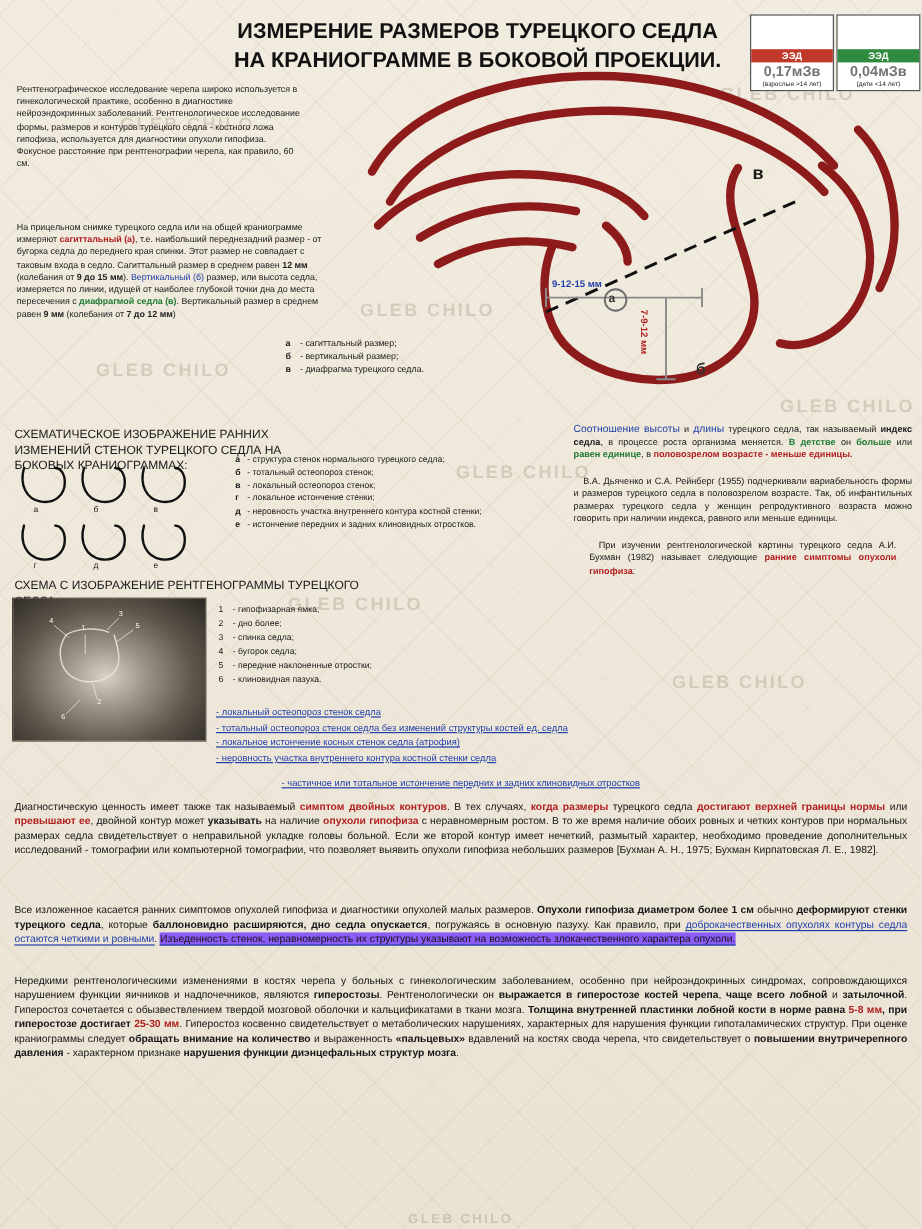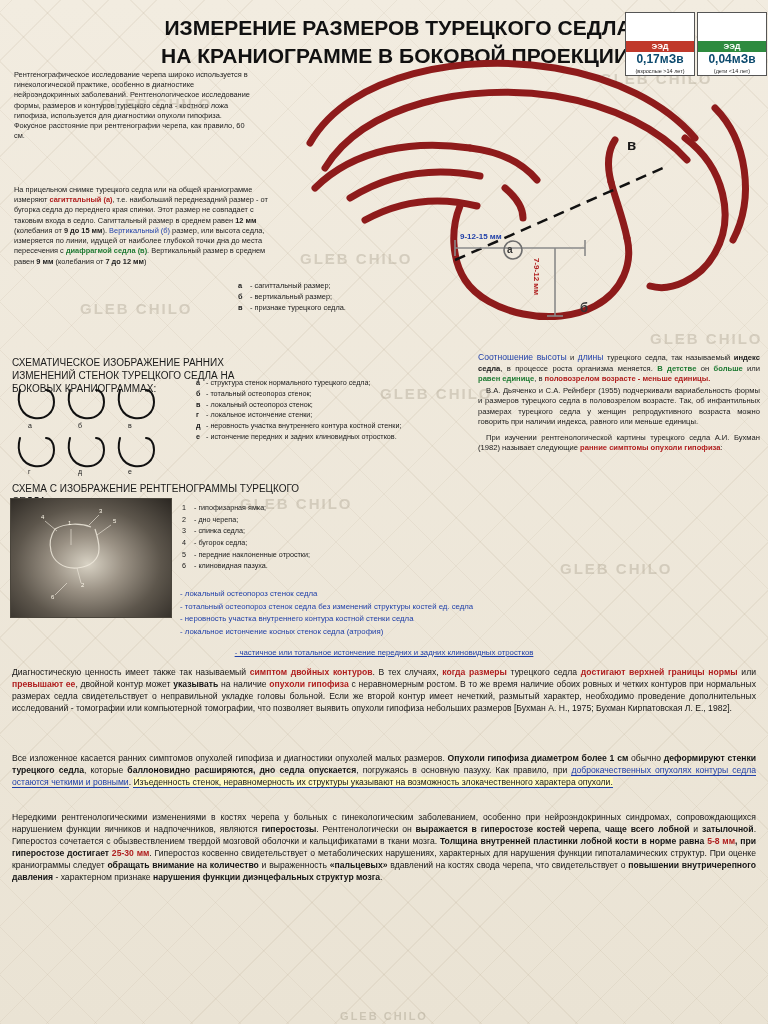--- a/index.html
+++ b/index.html
@@ -27,31 +27,31 @@
     font-family:"Liberation Sans", sans-serif;
     font-size:15px;font-weight:bold;letter-spacing:2px;
     color:rgba(150,140,120,0.30);
     white-space:nowrap;pointer-events:none;
   }
 
   
   .title{
     position:absolute;left:0;right:0;top:14px;
     text-align:center;
-    font-size:21px;font-weight:bold;line-height:1.35;
+    font-size:18px;font-weight:bold;line-height:1.35;
     color:#111;
     margin-left:28px;
   }
   .badge{
     position:absolute;top:12px;
     width:68px;border:1px solid #555;background:#fff;
     text-align:center;font-size:7px;line-height:1.15;
   }
   .badge .bhead{color:#fff;font-weight:bold;font-size:8px;padding:1px 0;margin-top:28px;}
-  .badge .bval{font-weight:bold;font-size:12px;padding:1px 0;color:#0c4a6e;}
+  .badge .bval{font-weight:bold;font-size:12px;padding:1px 0;color:#737373;}
   .badge .bsub{font-size:5.5px;padding:0 0 1px;color:#222;}
   #badge-adult{left:625px;}
   #badge-adult .bhead{background:#c0392b;}
   #badge-child{left:697px;}
   #badge-child .bhead{background:#2e8b3f;}
 
   
   .para{position:absolute;font-size:7.4px;line-height:1.38;color:#222;}
   #intro-1{left:14px;top:70px;width:240px;}
   #intro-2{left:14px;top:185px;width:262px;}
@@ -82,30 +82,30 @@
     border:1px solid #4a453c;}
   .xray-legend{position:absolute;left:182px;top:502px;font-size:7.2px;line-height:1.62;width:180px;}
   .xray-legend .k{display:inline-block;width:12px;}
 
   
   #right-col{position:absolute;left:478px;top:352px;width:282px;font-size:7.6px;line-height:1.35;text-align:justify;}
   #right-col .big{font-size:8.6px;}
 
   
   .symptoms{position:absolute;left:180px;top:588px;width:580px;font-size:7.8px;line-height:1.62;color:#1f3fa8;}
-  .symptoms div{}
+  .symptoms div{text-decoration:underline;}
   #symptom-last{position:absolute;left:14px;top:648px;width:740px;font-size:7.8px;color:#1f3fa8;text-decoration:underline;text-align:center;}
 
   
   .body-text{position:absolute;left:12px;width:744px;font-size:8.6px;line-height:1.40;text-align:justify;color:#151515;}
   #body-1{top:666px;}
   #body-2{top:752px;}
   #body-3{top:793px;margin-top:18px;}
 
-  .hl-yellow{background:#fef9c3;}
+  .hl-yellow{background:#8b5cf6;}
   .box-underline{border-bottom:1px solid #1f3fa8;}
 
   .footer-wm{position:absolute;left:0;right:0;bottom:2px;text-align:center;
     font-size:11px;font-weight:bold;letter-spacing:2px;color:rgba(150,140,120,0.35);}
 </style>
 </head>
 <body>
 
 <div class="bg-texture"></div>
 
@@ -138,21 +138,21 @@
 
   <div class="para" id="intro-1">Рентгенографическое исследование черепа широко используется в гинекологической практике, особенно в диагностике нейроэндокринных заболеваний. Рентгенологическое исследование формы, размеров и контуров турецкого седла - костного ложа гипофиза, используется для диагностики опухоли гипофиза. Фокусное расстояние при рентгенографии черепа, как правило, 60 см.</div>
 
   <div class="para" id="intro-2">
     <span>На прицельном снимке турецкого седла или на общей краниограмме измеряют </span><span class="red">сагиттальный (а)</span><span>, т.е. наибольший переднезадний размер - от бугорка седла до переднего края спинки. Этот размер не совпадает с таковым входа в седло. Сагиттальный размер в среднем равен </span><span class="b">12 мм</span><span> (колебания от </span><span class="b">9 до 15 мм</span><span>). </span><span class="blue">Вертикальный (б)</span><span> размер, или высота седла, измеряется по линии, идущей от наиболее глубокой точки дна до места пересечения с </span><span class="green">диафрагмой седла (в)</span><span>. Вертикальный размер в среднем равен </span><span class="b">9 мм</span><span> (колебания от </span><span class="b">7 до 12 мм</span><span>)</span>
   </div>
 
   <div class="legend">
     <div><span class="k">а</span><span>- сагиттальный размер;</span></div>
     <div><span class="k">б</span><span>- вертикальный размер;</span></div>
-    <div><span class="k">в</span><span>- признаке турецкого седла.</span></div>
+    <div><span class="k">в</span><span>- диафрагма турецкого седла.</span></div>
   </div>
 
   <div class="illu">
     <svg width="510" height="290" viewBox="0 0 510 290">
 
       <g fill="none" stroke="#8e1b1b" stroke-width="7" stroke-linecap="round">
         <path d="M55,95 C95,25 210,5 300,20 C360,30 410,55 440,90"></path>
         <path d="M70,120 C110,55 215,35 300,48 C360,58 405,82 432,112"></path>
         <path d="M60,140 C100,100 160,92 215,100"></path>
         <path d="M215,100 C250,104 270,118 282,132"></path>
@@ -248,42 +248,42 @@
         <text x="88" y="14">3</text>
         <text x="102" y="24">5</text>
         <text x="70" y="88">2</text>
         <text x="40" y="100">6</text>
       </g>
     </svg>
   </div>
 
   <div class="xray-legend">
     <div><span class="k">1</span><span>- гипофизарная ямка;</span></div>
-    <div><span class="k">2</span><span>- дно черепа;</span></div>
+    <div><span class="k">2</span><span>- дно более;</span></div>
     <div><span class="k">3</span><span>- спинка седла;</span></div>
     <div><span class="k">4</span><span>- бугорок седла;</span></div>
     <div><span class="k">5</span><span>- передние наклоненные отростки;</span></div>
     <div><span class="k">6</span><span>- клиновидная пазуха.</span></div>
   </div>
 
   <div id="right-col">
-    <p style="margin:0 0 2px;">
+    <p style="margin:0 0 12px;">
       <span class="blue big">Соотношение высоты</span><span> и </span><span class="blue big">длины</span><span> турецкого седла, так называемый </span><span class="b">индекс седла</span><span>, в процессе роста организма меняется. </span><span class="green">В детстве</span><span> он </span><span class="green">больше</span><span> или </span><span class="green">равен единице</span><span>, в </span><span class="red">половозрелом возрасте - меньше единицы.</span>
     </p>
     <p style="margin:0 0 6px;text-indent:8px;">В.А. Дьяченко и С.А. Рейнберг (1955) подчеркивали вариабельность формы и размеров турецкого седла в половозрелом возрасте. Так, об инфантильных размерах турецкого седла у женщин репродуктивного возраста можно говорить при наличии индекса, равного или меньше единицы.</p>
-    <p style="margin:0;text-indent:8px;">
+    <p style="margin:13px;text-indent:8px;">
       <span>При изучении рентгенологической картины турецкого седла А.И. Бухман (1982) называет следующие </span><span class="red">ранние симптомы опухоли гипофиза</span><span>:</span>
     </p>
   </div>
 
   <div class="symptoms">
     <div>- локальный остеопороз стенок седла</div>
     <div>- тотальный остеопороз стенок седла без изменений структуры костей ед. седла</div>
+    <div>- локальное истончение косных стенок седла (атрофия)</div>
     <div>- неровность участка внутреннего контура костной стенки седла</div>
-    <div>- локальное истончение косных стенок седла (атрофия)</div>
   </div>
   <div id="symptom-last">- частичное или тотальное истончение передних и задних клиновидных отростков</div>
 
   <div class="body-text" id="body-1">
     <span>Диагностическую ценность имеет также так называемый </span><span class="red">симптом двойных контуров</span><span>. В тех случаях, </span><span class="red">когда размеры</span><span> турецкого седла </span><span class="red">достигают верхней границы нормы</span><span> или </span><span class="red">превышают ее</span><span>, двойной контур может </span><span class="b">указывать</span><span> на наличие </span><span class="red">опухоли гипофиза</span><span> с неравномерным ростом. В то же время наличие обоих ровных и четких контуров при нормальных размерах седла свидетельствует о неправильной укладке головы больной. Если же второй контур имеет нечеткий, размытый характер, необходимо проведение дополнительных исследований - томографии или компьютерной томографии, что позволяет выявить опухоли гипофиза небольших размеров [Бухман А. Н., 1975; Бухман Кирпатовская Л. Е., 1982].</span>
   </div>
 
   <div class="body-text" id="body-2">
     <span>Все изложенное касается ранних симптомов опухолей гипофиза и диагностики опухолей малых размеров. </span><span class="b">Опухоли гипофиза диаметром более 1 см</span><span> обычно </span><span class="b">деформируют стенки турецкого седла</span><span>, которые </span><span class="b">баллоновидно расширяются, дно седла опускается</span><span>, погружаясь в основную пазуху. Как правило, при </span><span class="box-underline" style="color:#1f3fa8;">доброкачественных опухолях контуры седла остаются четкими и ровными</span><span>. </span><span class="hl-yellow box-underline">Изъеденность стенок, неравномерность их структуры указывают на возможность злокачественного характера опухоли.</span>
   </div>

